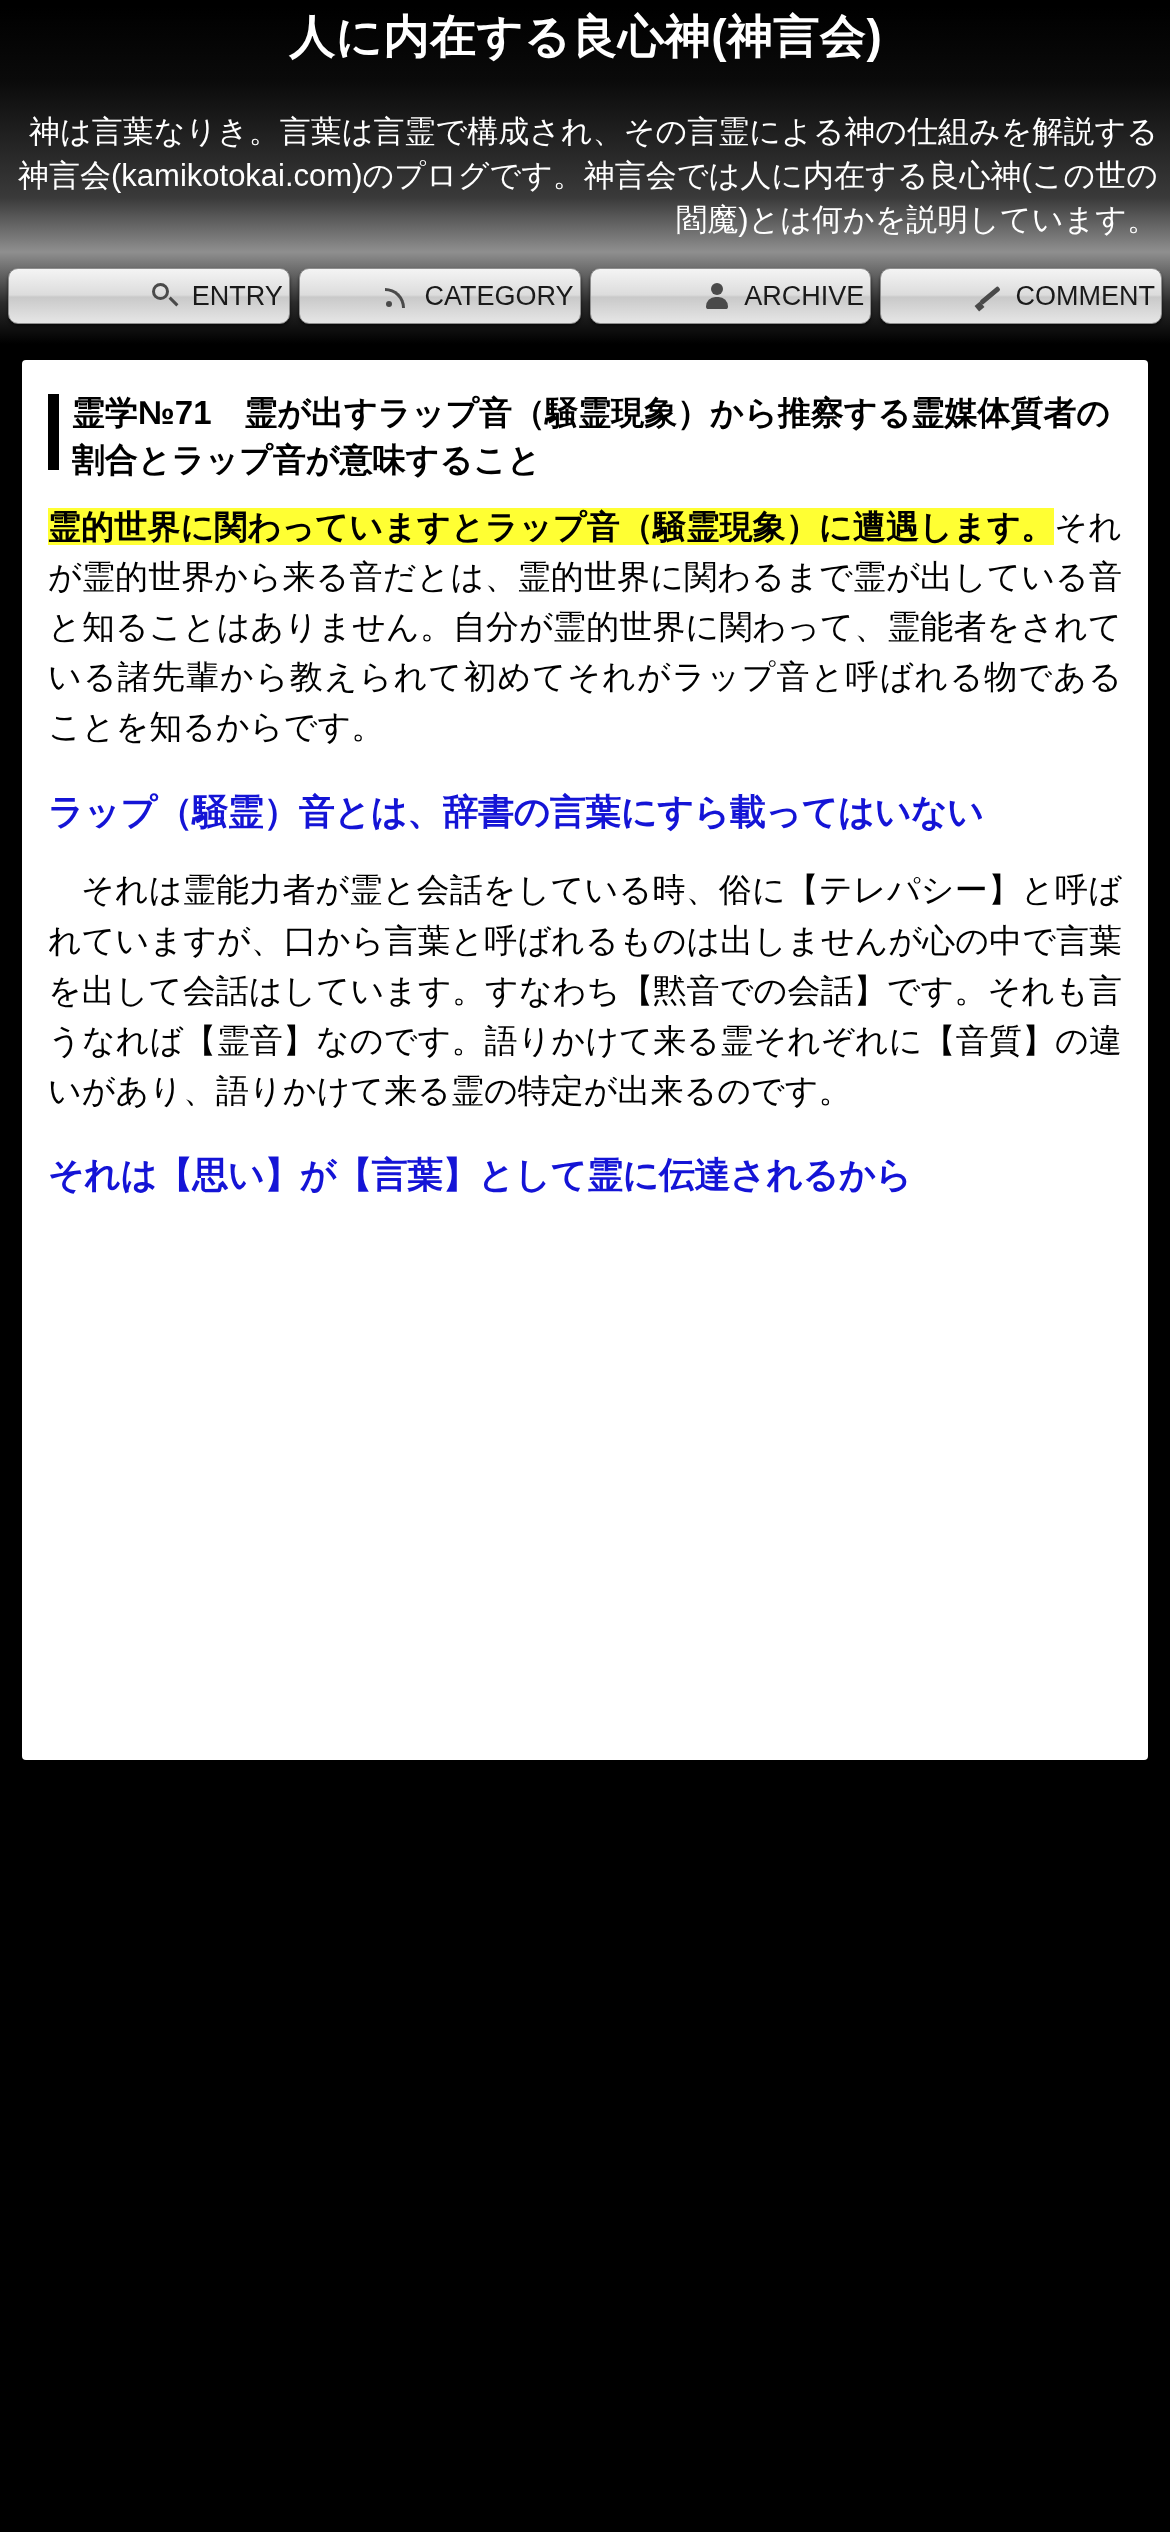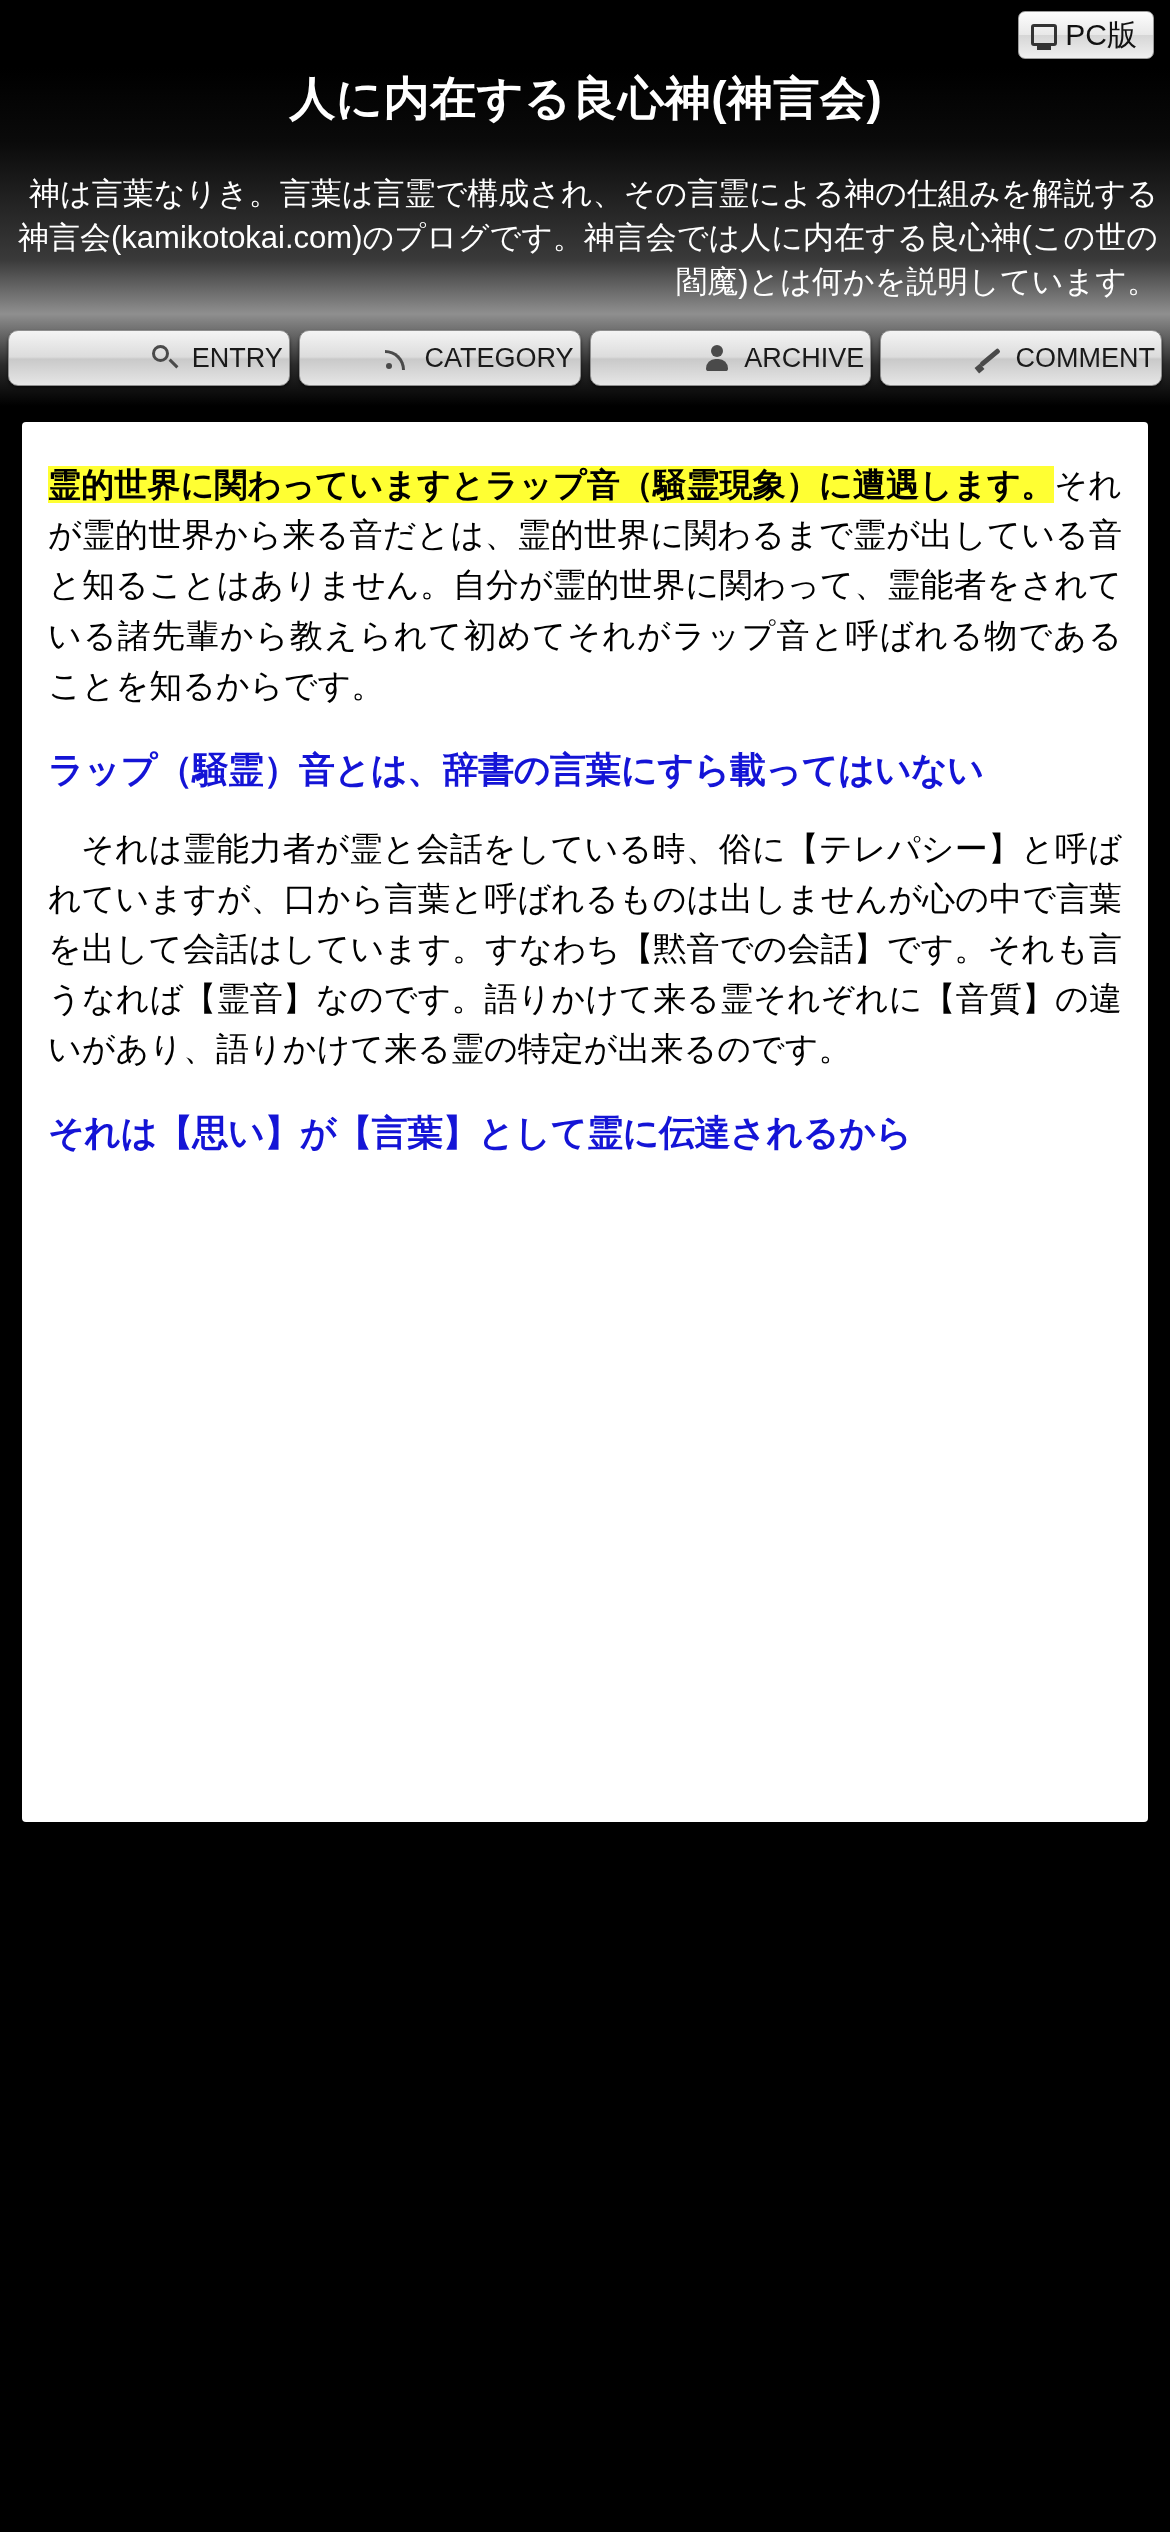--- a/index.html
+++ b/index.html
@@ -249,26 +249,20 @@
   }
   .indent {
     text-indent: 33px;
   }
 </style>
 </head>
 <body>
 
 <div class="page">
 
-  <div class="topbar">
-    <div class="pc-btn">
-      <span class="mon"></span>
-      <span>PC版</span>
-    </div>
-  </div>
 
   <div class="header">
     <div class="site-title">人に内在する良心神(神言会)</div>
     <div class="site-desc">神は言葉なりき。言葉は言霊で構成され、その言霊による神の仕組みを解説する神言会(kamikotokai.com)のプログです。神言会では人に内在する良心神(この世の閻魔)とは何かを説明しています。</div>
   </div>
 
   <div class="nav">
     <div class="nav-btn">
       <span class="nav-icon ico-search"></span>
       <span>ENTRY</span>
@@ -283,20 +277,21 @@
     </div>
     <div class="nav-btn">
       <span class="nav-icon ico-comment"></span>
       <span>COMMENT</span>
     </div>
   </div>
 
   <div class="card-wrap">
     <div class="card">
 
+      <div class="post-title">霊学№71　霊が出すラップ音（騒霊現象）から推察する霊媒体質者の割合とラップ音が意味すること</div>
 
       <p class="body">
         <span class="hl">霊的世界に関わっていますとラップ音（騒霊現象）に遭遇します。</span><span>それが霊的世界から来る音だとは、霊的世界に関わるまで霊が出している音と知ることはありません。自分が霊的世界に関わって、霊能者をされている諸先輩から教えられて初めてそれがラップ音と呼ばれる物であることを知るからです。</span>
       </p>
 
       <div class="h-blue">ラップ（騒霊）音とは、辞書の言葉にすら載ってはいない</div>
 
 
       <p class="body indent">それは霊能力者が霊と会話をしている時、俗に【テレパシー】と呼ばれていますが、口から言葉と呼ばれるものは出しませんが心の中で言葉を出して会話はしています。すなわち【黙音での会話】です。それも言うなれば【霊音】なのです。語りかけて来る霊それぞれに【音質】の違いがあり、語りかけて来る霊の特定が出来るのです。</p>
 

